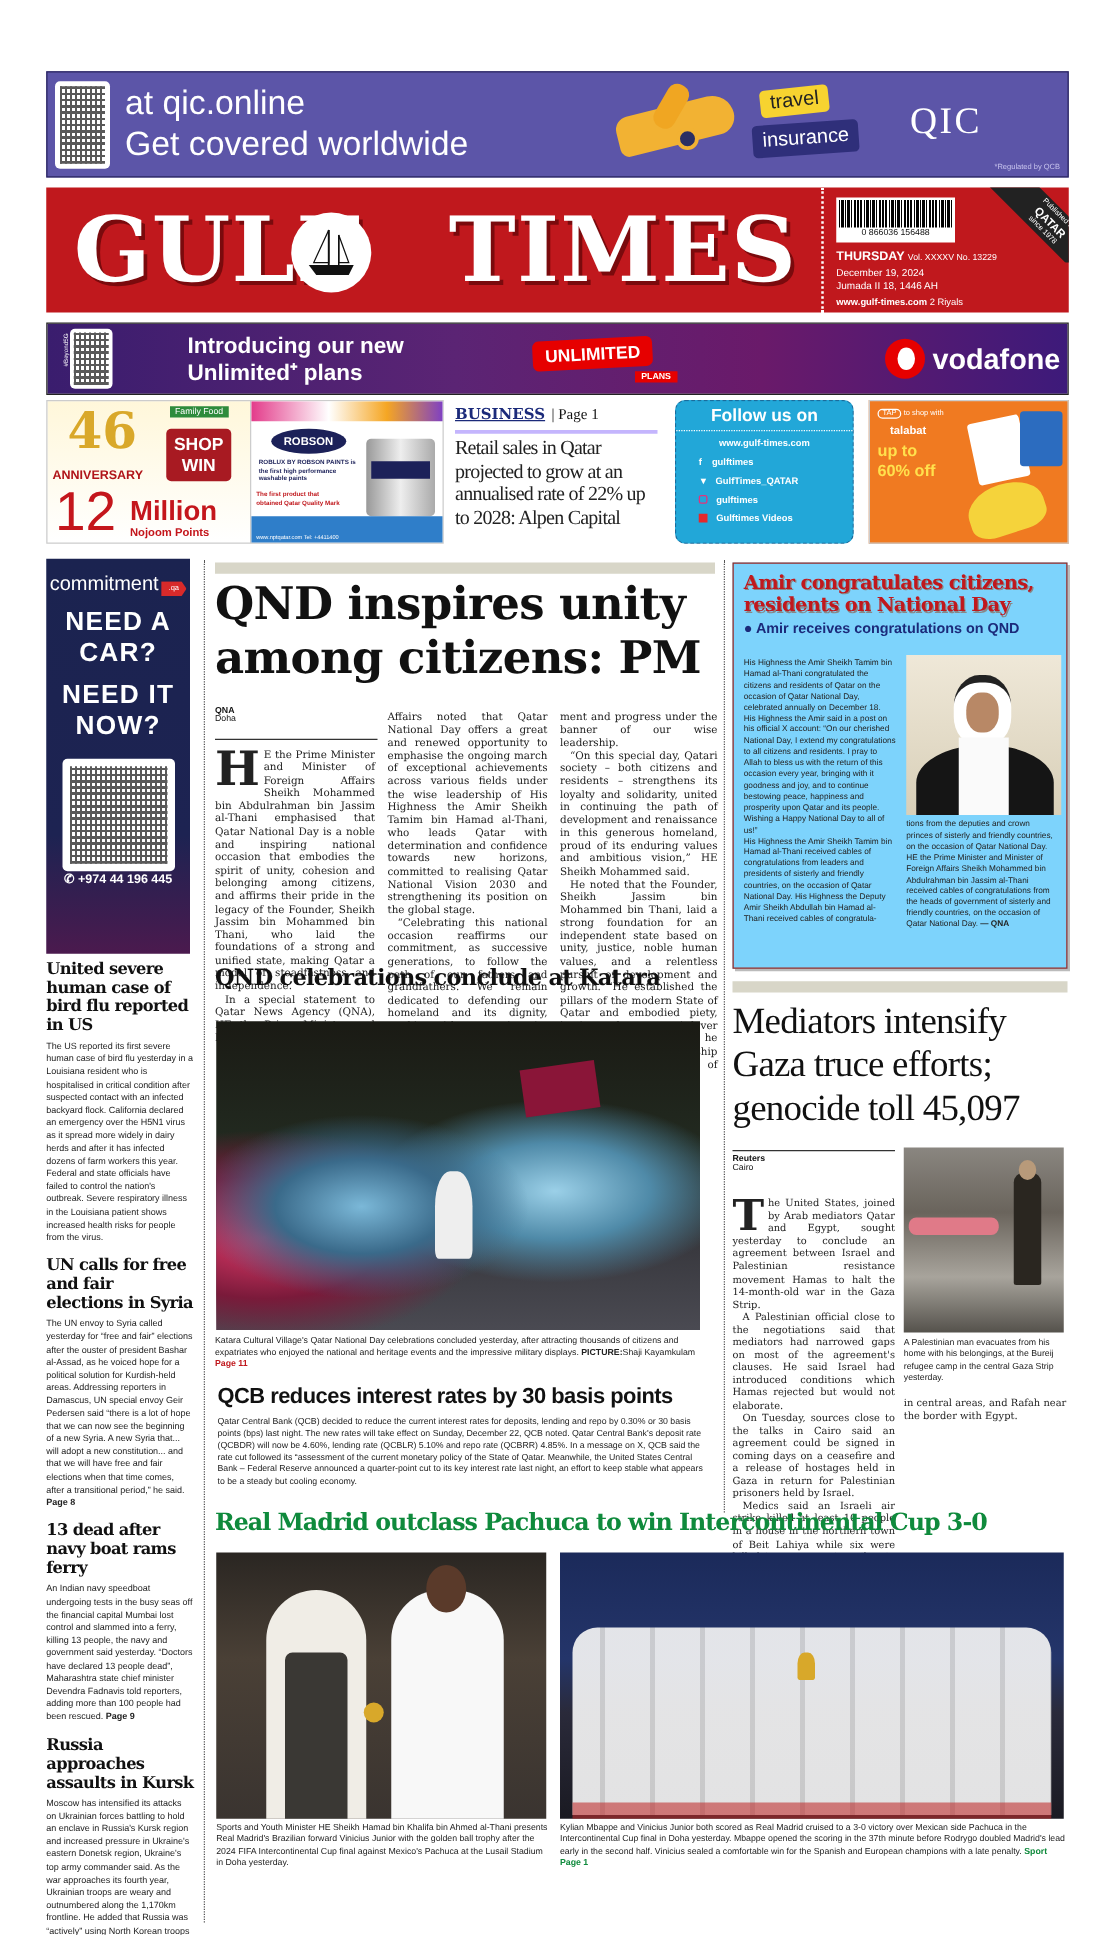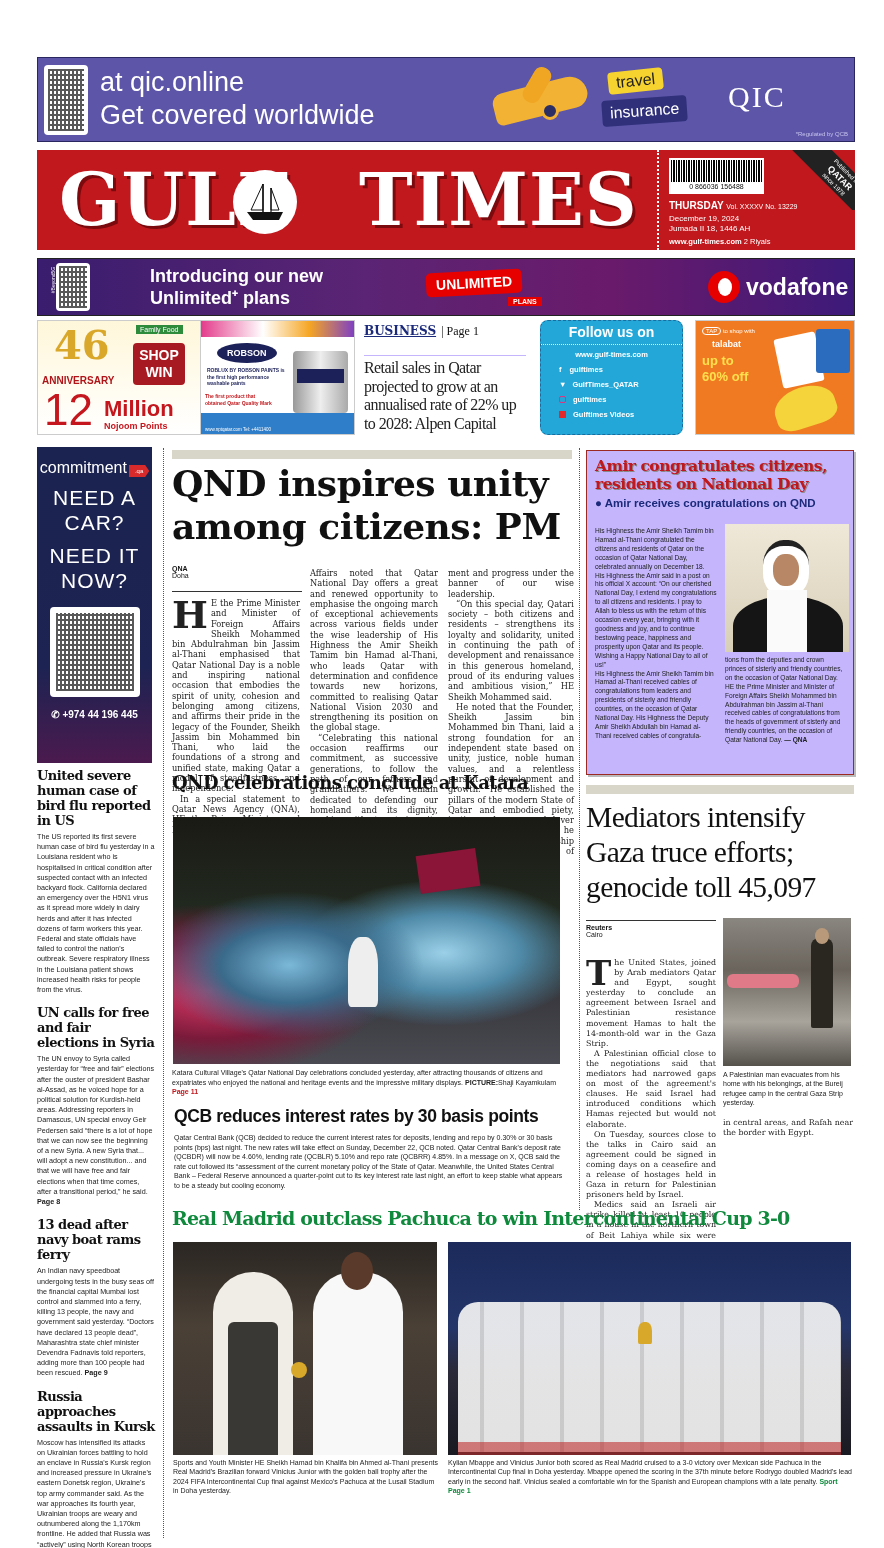--- a/index.html
+++ b/index.html
@@ -138,21 +138,21 @@
   <div class="abs sans" style="left:6px;top:46px;width:80px;font-size:5px;line-height:6.5px;color:#1c2159;font-weight:bold">ROBLUX BY ROBSON PAINTS is the first high performance washable paints</div>
   <div class="abs sans" style="left:4px;top:72px;width:70px;font-size:5px;line-height:6.5px;color:#c0181d;font-weight:bold">The first product that obtained Qatar Quality Mark</div>
   <div class="abs" style="left:92px;top:30px;width:55px;height:62px;background:linear-gradient(90deg,#999,#eee,#aaa);border-radius:4px">
     <div style="margin:18px 4px 0;background:#1c2159;height:14px"></div>
   </div>
   <div class="abs" style="left:0;top:92px;width:155px;height:23px;background:#2f7ec9"></div>
   <div class="abs sans" style="left:4px;top:106px;color:#fff;font-size:4.5px">www.nptqatar.com  Tel: +4411400</div>
 </div>
 
 <div class="abs" style="left:364px;top:320px;width:162px">
-  <div style="border-bottom:1px solid #c4b5fd;padding-bottom:16px">
+  <div style="border-bottom:3px solid #c4b5fd;padding-bottom:5px">
     <span class="serif" style="font-size:12px;font-weight:bold;color:#1b2a7a;text-decoration:underline">BUSINESS</span>
     <span class="lserif" style="font-size:12px"> | </span>
     <span class="lserif" style="font-size:12px">Page 1</span>
   </div>
   <div class="lserif" style="font-size:16px;line-height:18.5px;margin-top:3px;letter-spacing:-0.6px;color:#222">Retail sales in Qatar projected to grow at an annualised rate of 22% up to 2028: Alpen Capital</div>
 </div>
 
 <div id="follow" class="abs">
   <div class="sans" style="text-align:center;font-size:14px;font-weight:bold;padding-top:3px;border-bottom:1px dotted #fff;padding-bottom:4px">Follow us on</div>
   <div class="sans" style="text-align:center;font-size:7.5px;font-weight:bold;margin-top:5px">www.gulf-times.com</div>
@@ -171,30 +171,30 @@
     <div>up to</div>
     <div>60% off</div>
   </div>
   <div class="abs" style="left:82px;top:14px;width:42px;height:50px;background:#fff;transform:rotate(-12deg);border-radius:3px"></div>
   <div class="abs" style="left:120px;top:8px;width:34px;height:44px;background:#2c6cbf;border-radius:3px"></div>
   <div class="abs" style="left:78px;top:66px;width:62px;height:40px;background:#f5d33b;border-radius:50% 50% 30% 30%;transform:rotate(-18deg)"></div>
 </div>
 
 <div class="abs" style="left:37px;top:447px;width:115px;height:316px;background:linear-gradient(180deg,#1b2350 0%,#1d2352 70%,#4b1a4e 100%);color:#fff;text-align:center">
   <div style="margin-top:12px;font-family:'Liberation Sans',sans-serif;font-size:16px"><span>commitment</span><span style="display:inline-block;background:#d82a2a;font-size:6px;padding:3px 6px;margin-left:2px;clip-path:polygon(0 0,80% 0,100% 50%,80% 100%,0 100%)">.qa</span></div>
-  <div class="sans" style="font-size:21px;font-weight:normal;line-height:25px;margin-top:8px;letter-spacing:1px">
+  <div class="sans" style="font-size:21px;font-weight:bold;line-height:25px;margin-top:8px;letter-spacing:1px">
     <div>NEED A</div>
     <div>CAR?</div>
     <div style="margin-top:8px">NEED IT</div>
     <div>NOW?</div>
   </div>
   <div class="qr" style="margin:14px auto 0;width:90px;height:90px;padding:6px">
       <div class="qrpat"></div>
     </div>
-  <div class="sans" style="font-size:10px;font-weight:bold;margin-top:12px"><span>✆</span> <span>+974 44 196 445</span></div>
+  <div class="sans" style="font-size:10px;font-weight:bold;"><span>✆</span> <span>+974 44 196 445</span></div>
 </div>
 
 <div class="dot-v" style="left:163px;top:448px;height:1090px"></div>
 <div class="dot-v" style="left:579px;top:448px;height:762px"></div>
 
 <div class="abs" style="left:37px;top:768px;width:118px">
   <div>
     <div class="hd-brief">United severe human case of bird flu reported in US</div>
     <div class="bodys" style="font-size:7.2px;line-height:10.2px;margin-top:4px">The US reported its first severe human case of bird flu yesterday in a Louisiana resident who is hospitalised in critical condition after suspected contact with an infected backyard flock. California declared an emergency over the H5N1 virus as it spread more widely in dairy herds and after it has infected dozens of farm workers this year. Federal and state officials have failed to control the nation's outbreak. Severe respiratory illness in the Louisiana patient shows increased health risks for people from the virus.</div>
   </div>
@@ -225,21 +225,21 @@
 <div class="abs body8" style="left:310px;top:568px;width:128px">
   <div>Affairs noted that Qatar National Day offers a great and renewed opportunity to emphasise the ongoing march of exceptional achievements across various fields under the wise leadership of His Highness the Amir Sheikh Tamim bin Hamad al-Thani, who leads Qatar with determination and confidence towards new horizons, committed to realising Qatar National Vision 2030 and strengthening its position on the global stage.</div>
   <div style="text-indent:8px">“Celebrating this national occasion reaffirms our commitment, as successive generations, to follow the path of our fathers and grandfathers. We remain dedicated to defending our homeland and its dignity, working with utmost sincerity to elevate, advance and prosper it. We renew our pledge to continue the journey of develop-</div>
 </div>
 <div class="abs body8" style="left:448px;top:568px;width:126px">
   <div>ment and progress under the banner of our wise leadership.</div>
   <div style="text-indent:8px">“On this special day, Qatari society – both citizens and residents – strengthens its loyalty and solidarity, united in continuing the path of development and renaissance in this generous homeland, proud of its enduring values and ambitious vision,” HE Sheikh Mohammed said.</div>
   <div style="text-indent:8px"><span>He noted that the Founder, Sheikh Jassim bin Mohammed bin Thani, laid a strong foundation for an independent state based on unity, justice, noble human values, and a relentless pursuit of development and growth. “He established the pillars of the modern State of Qatar and embodied piety, justice and courage. A lover of science and knowledge, he was endowed with leadership wisdom and a spirit of sacrifice.</span> <span class="red">To Page 3</span></div>
 </div>
 
-<div class="abs" style="left:586px;top:450px;width:268px;height:325px;background:#c4b5fd;border:1px solid #9b2a24;box-shadow:2px 2px 0 #bbb">
+<div class="abs" style="left:586px;top:450px;width:268px;height:325px;background:#7dd3fc;border:1px solid #9b2a24;box-shadow:2px 2px 0 #bbb">
   <div class="serif" style="margin:6px 0 0 8px;font-size:15.5px;font-weight:bold;line-height:18px;color:#c0181d;text-shadow:1px 1px 0 #888;letter-spacing:-0.5px">Amir congratulates citizens, residents on National Day</div>
   <div class="sans" style="margin:4px 0 0 8px;font-size:11.5px;font-weight:bold;color:#1b2a7a">● Amir receives congratulations on QND</div>
   <div class="abs bodys" style="left:8px;top:76px;width:122px;font-size:6.6px;line-height:8.9px">
     <div>His Highness the Amir Sheikh Tamim bin Hamad al-Thani congratulated the citizens and residents of Qatar on the occasion of Qatar National Day, celebrated annually on December 18.</div>
     <div>His Highness the Amir said in a post on his official X account: “On our cherished National Day, I extend my congratulations to all citizens and residents. I pray to Allah to bless us with the return of this occasion every year, bringing with it goodness and joy, and to continue bestowing peace, happiness and prosperity upon Qatar and its people. Wishing a Happy National Day to all of us!”</div>
     <div>His Highness the Amir Sheikh Tamim bin Hamad al-Thani received cables of congratulations from leaders and presidents of sisterly and friendly countries, on the occasion of Qatar National Day. His Highness the Deputy Amir Sheikh Abdullah bin Hamad al-Thani received cables of congratula-</div>
   </div>
   <div class="abs photo" style="left:138px;top:73px;width:124px;height:128px;background:linear-gradient(180deg,#efe8d8,#d8cfb8)">
     <div style="position:absolute;left:38px;top:16px;width:46px;height:56px;border-radius:45% 45% 40% 40%;background:#fff;border-top:6px solid #222"></div>
     <div style="position:absolute;left:48px;top:30px;width:26px;height:32px;border-radius:45%;background:#b88866"></div>

